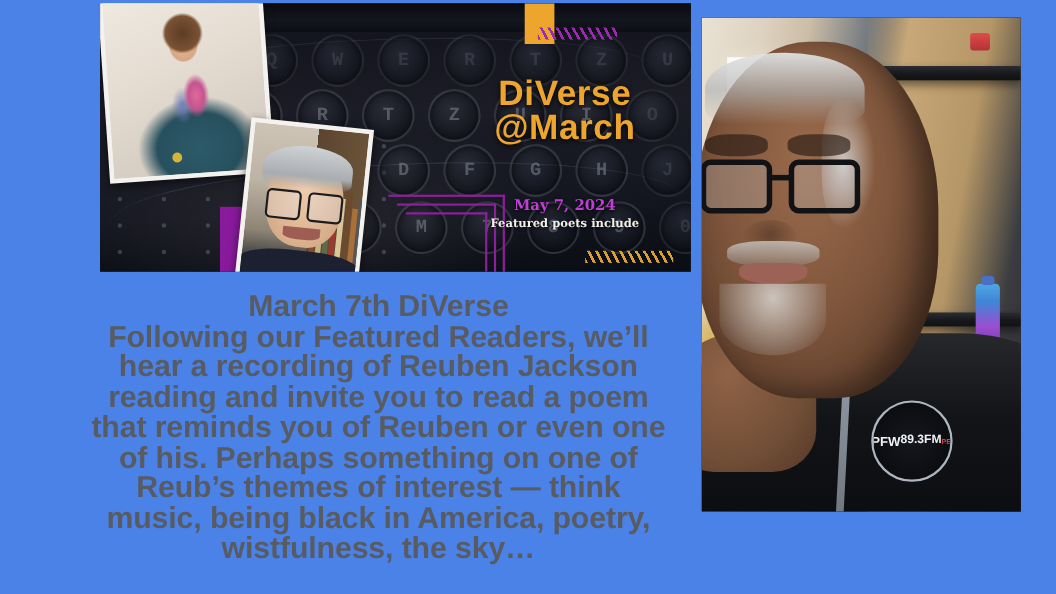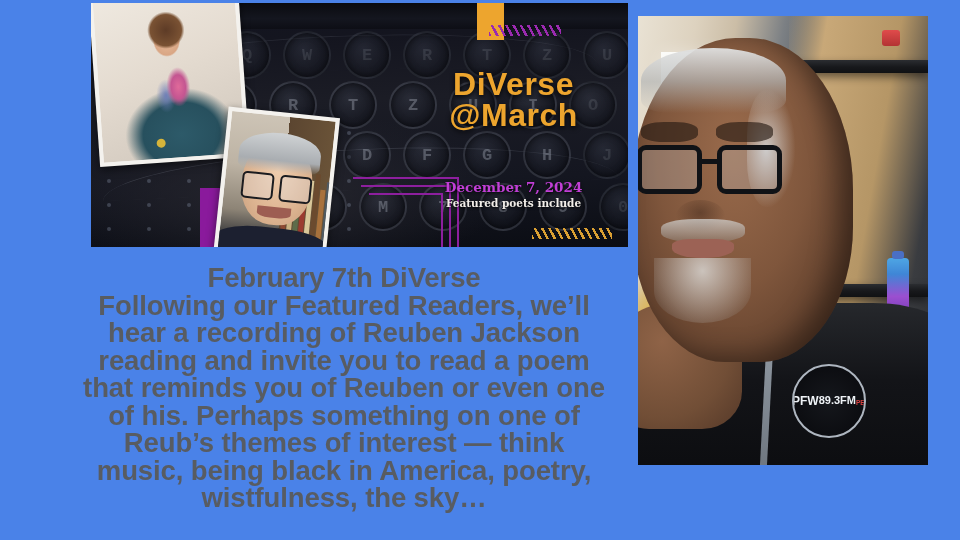--- a/index.html
+++ b/index.html
@@ -525,27 +525,27 @@
             <i></i>
           </div>
         <div class="man-mouth"></div>
       </div>
     </div>
 
     <div id="flyer-title">
       <div>DiVerse</div>
       <div>@March</div>
     </div>
-    <div id="flyer-date">December 7, 2024</div>
+    <div id="flyer-date">May 7, 2024</div>
     <div id="flyer-sub">
       <div>Featured poets include</div>
     </div>
   </div>
 
-  <div id="caption">February 7th DiVerse
+  <div id="caption">March 7th DiVerse
 Following our Featured Readers, we’ll
 hear a recording of Reuben Jackson
 reading and invite you to read a poem
 that reminds you of Reuben or even one
 of his. Perhaps something  on one of
 Reub’s themes of interest — think
 music, being black in America, poetry,
 wistfulness, the sky…</div>
 
   <div id="video-tile">

